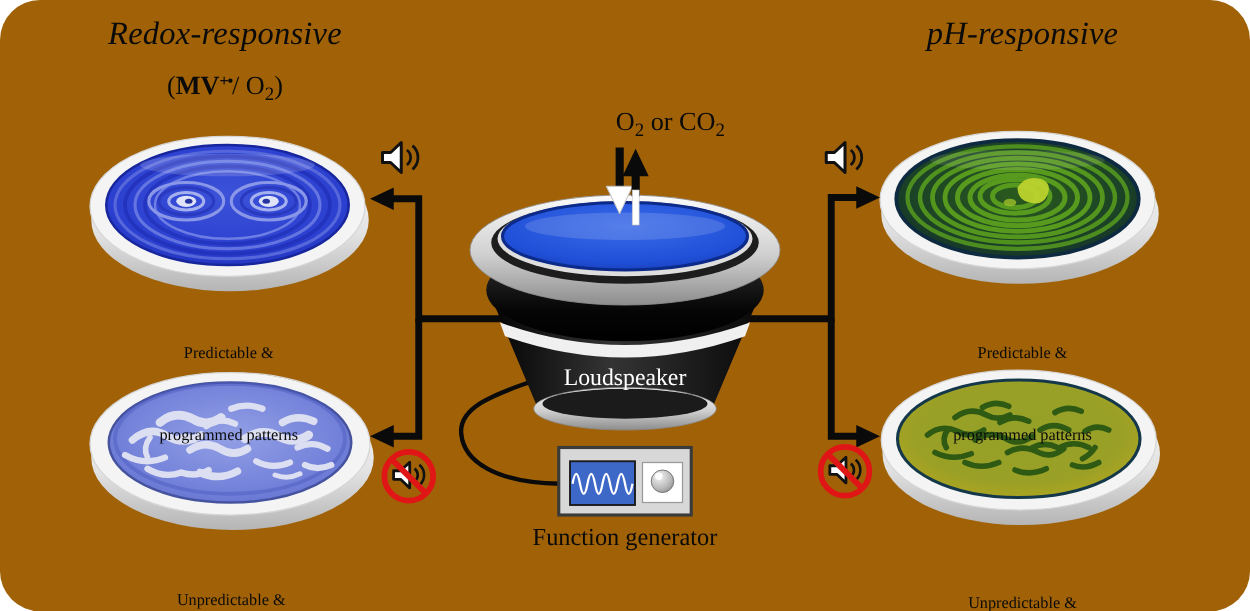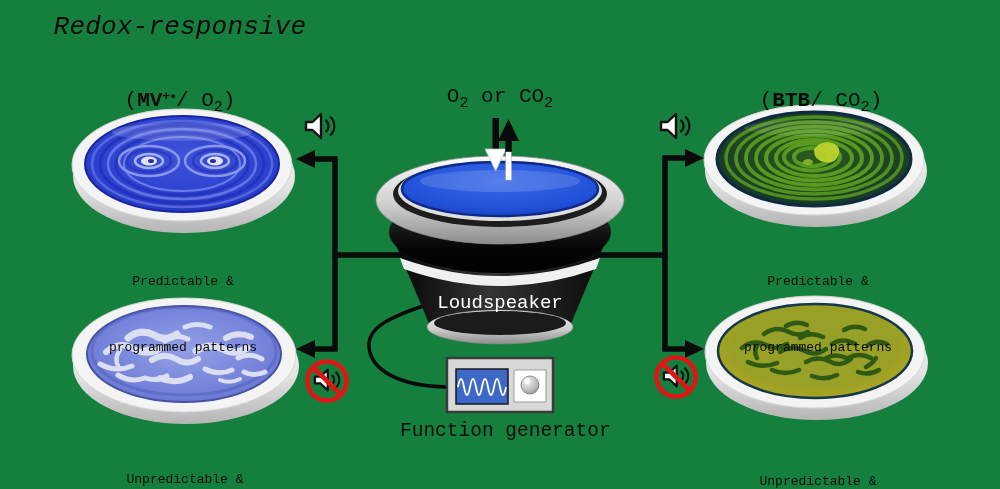--- a/index.html
+++ b/index.html
@@ -1,27 +1,27 @@
 <!DOCTYPE html>
 <html><head>
 <meta charset="utf-8">
 <style>
   html,body { margin:0; padding:0; background:#fff; }
   .canvas {
-    position:relative; width:1000px; height:489px; background:#15803d;
-    font-family:Liberation Mono, monospace; overflow:hidden;
+    position:relative; width:1000px; height:489px; background:#a16207;
+    font-family:Liberation Serif, serif; overflow:hidden;border-radius:32px;
   }
   .art { position:absolute; left:0; top:0; }
   .txt { position:absolute; text-align:center; color:#0a0a0a; white-space:pre; }
   .title   { font-style:italic; font-size:26px; letter-spacing:0.2px; }
-  .formula { font-size:21px;margin-top:33px; }
+  .formula { font-size:21px; }
   .formula b { font-weight:bold; }
   .sup { font-size:62%; font-weight:bold; position:relative; top:-0.5em; letter-spacing:-1px; }
   .sub { font-size:72%; position:relative; top:0.30em; }
-  .gas { font-size:21px; }
+  .gas { font-size:21px;text-align:right; }
   .liquid { font-size:20px; font-weight:bold; color:#ffffff; text-shadow:0 1px 2px rgba(0,0,40,.45); }
   .liquid .nb { font-weight:normal; }
   .speaker-name { font-size:19px; color:#ffffff; }
   .gen-name { font-size:19.5px; }
   .dish-label { font-size:13px; line-height:22px; }
 </style>
 </head>
 <body>
 
 <div class="canvas">
@@ -247,22 +247,22 @@
     </g>
     <circle cx="23" cy="23" r="19.5" fill="none" stroke="#e01616" stroke-width="4.6"></circle>
     <line x1="9.5" y1="9.5" x2="36.5" y2="36.5" stroke="#e01616" stroke-width="4.6"></line>
   </g>
 </svg>
 
 <div class="txt title" style="left:40px; top:12px; width:280px;">Redox-responsive</div>
 
 <div class="txt formula" style="left:40px; top:56px; width:280px;"><span>(</span><b>MV</b><span class="sup">+•</span><span>/ O</span><span class="sub">2</span><span>)</span></div>
 
-
-<div class="txt formula" style="left:681px; top:56px; width:280px;"><span>(</span><b>BTB</b><span>/ CO</span><span class="sub">2</span><span>)</span></div>
+<div class="txt title" style="left:678px; top:12px; width:280px;">pH-responsive</div>
+
 
 <div class="txt gas" style="left:420px; top:85px; width:160px;"><span>O</span><span class="sub">2</span><span> or CO</span><span class="sub">2</span></div>
 
 
 <div class="txt speaker-name" style="left:430px; top:292px; width:140px;">Loudspeaker</div>
 
 <div class="txt gen-name" style="left:400px; top:420px; width:200px;">Function generator</div>
 
 <div class="txt dish-label" style="left:73px; top:227px; width:220px;">
   <div>Predictable &amp;</div>

